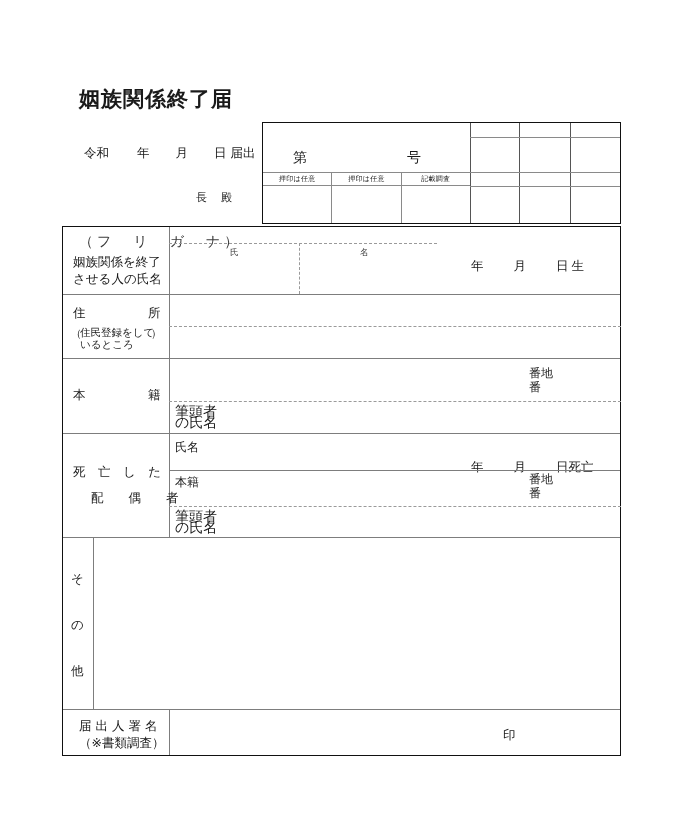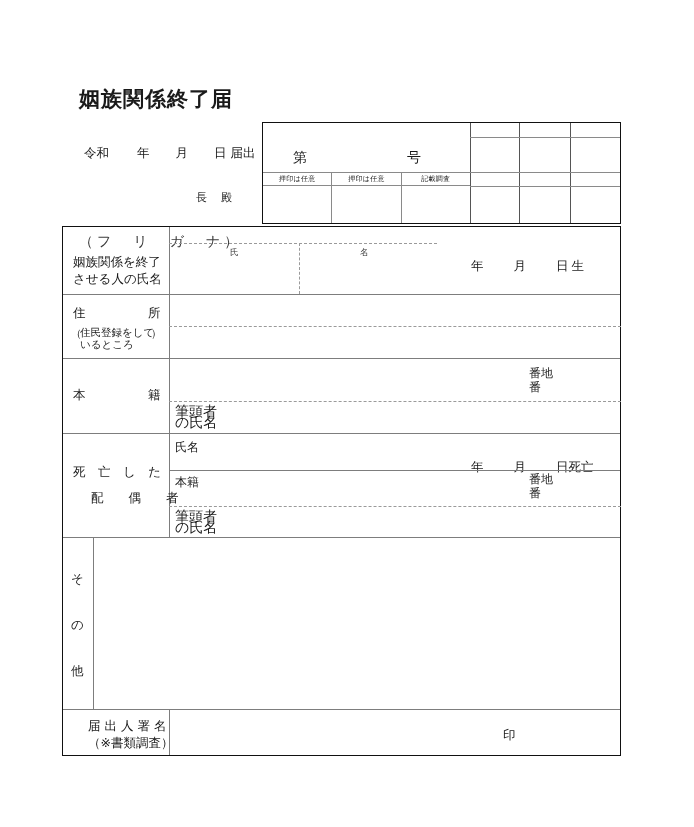--- a/index.html
+++ b/index.html
@@ -353,20 +353,20 @@
     <div class="dashed-h" style="left:106px; top:279px; width:452px;"></div>
     <div class="small-lbl" style="left:112px; top:284px;">筆頭者</div>
     <div class="small-lbl" style="left:112px; top:295px;">の氏名</div>
     <div class="rowline" style="top:310px;"></div>
 
     <div class="lbl" style="left:8px; top:344px;">そ</div>
     <div class="lbl" style="left:8px; top:390px;">の</div>
     <div class="lbl" style="left:8px; top:436px;">他</div>
     <div class="rowline" style="top:482px;"></div>
 
-    <div class="sig-label" style="left:25px; top:490px;">
+    <div class="sig-label" style="left:16px; top:490px;">
       <div>届 出 人 署 名</div>
       <div>（※書類調査）</div>
     </div>
     <div class="in-mark" style="left:440px; top:500px;">印</div>
   </div>
 
 </div>
 
 </body></html>

